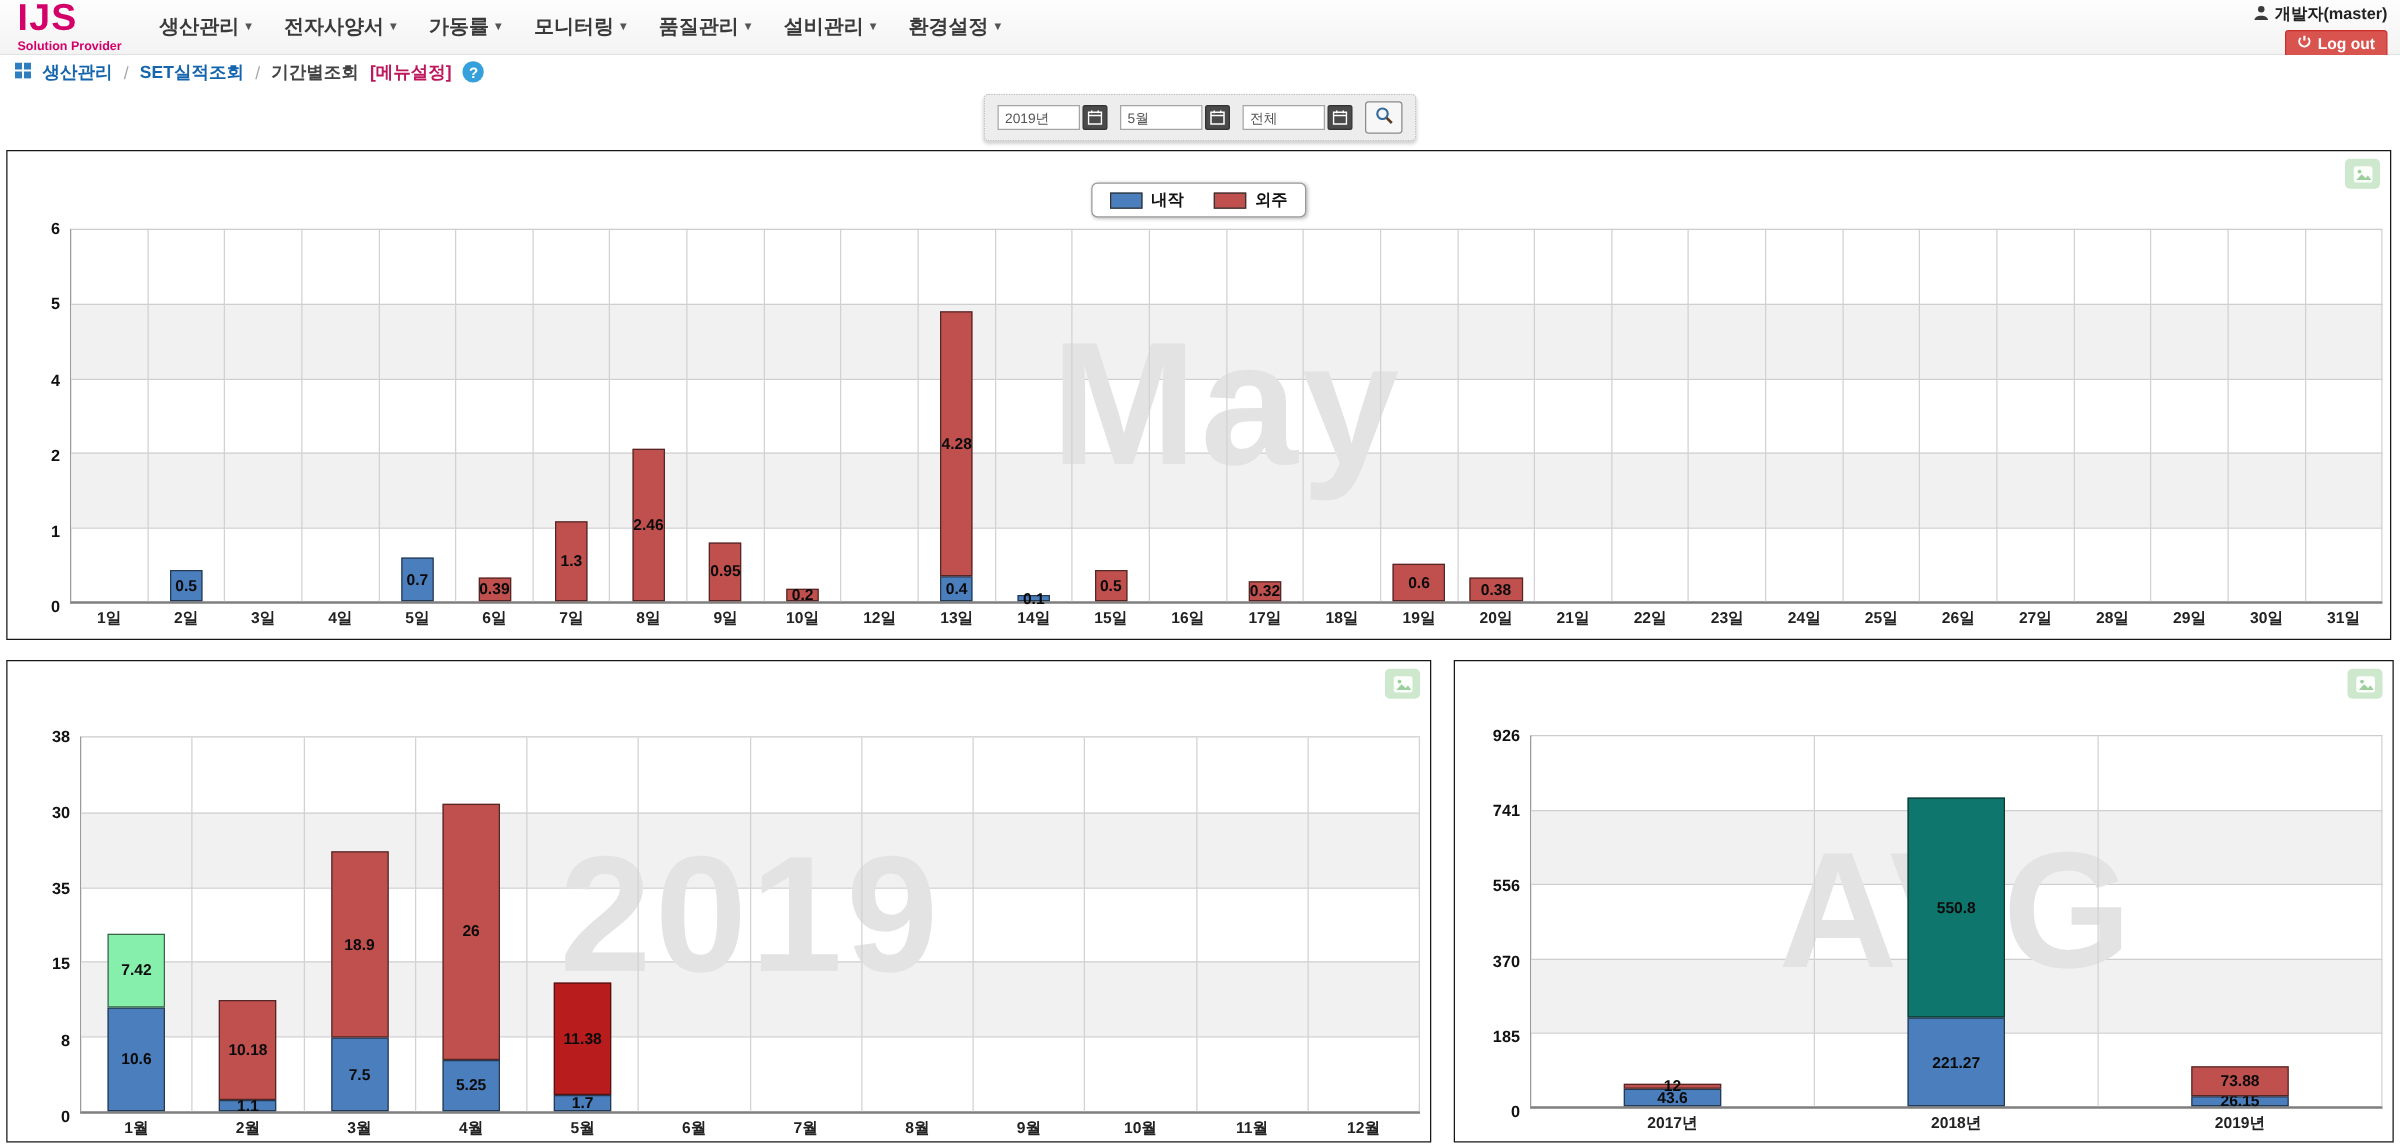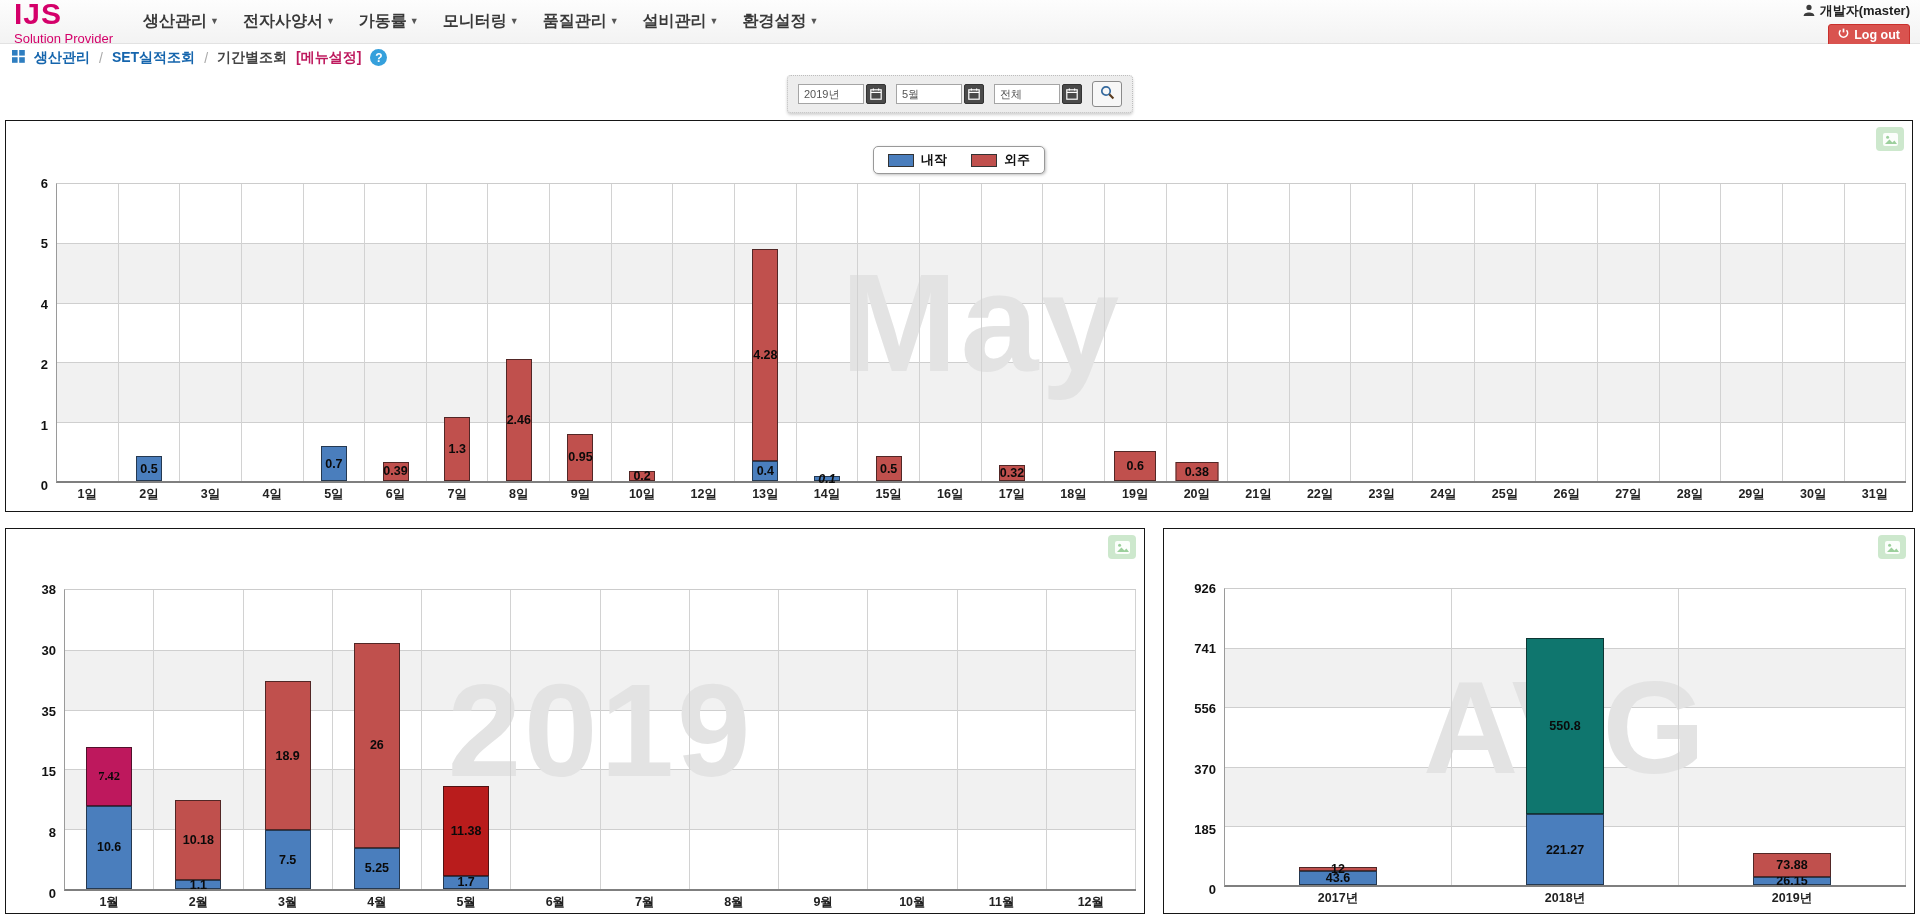--- a/index.html
+++ b/index.html
@@ -5,21 +5,21 @@
   * { box-sizing: border-box; margin: 0; padding: 0; }
   html,body { width:1920px; height:916px; overflow:hidden; background:#fff;
     font-family:"Liberation Sans","DejaVu Sans",sans-serif; }
 
   
   .topbar { position:absolute; left:0; top:0; width:1920px; height:44px;
     background:linear-gradient(#fdfdfd,#f3f3f3); border-bottom:1px solid #e2e2e2;
     display:flex; align-items:center; }
   .logo { margin-left:14px; cursor:pointer; line-height:1; }
   .logo-text { font-size:30px; font-weight:900; color:#d4006a; letter-spacing:1px; }
-  .logo-sub { font-size:13px; font-weight:normal; color:#d4006a; margin-top:3px; }
+  .logo-sub { font-size:10px; font-weight:bold; color:#d4006a; margin-top:3px; }
   .menu { display:flex; margin-left:30px; gap:24px; align-items:center; }
   .menu-item { font-size:16px; font-weight:bold; color:#3a3a3a; cursor:pointer; white-space:nowrap; }
   .menu-item .caret { font-size:9px; color:#555; margin-left:3px; vertical-align:2px; }
   .user-area { position:absolute; right:10px; top:2px; text-align:right; }
   .user-line { display:flex; justify-content:flex-start; align-items:center; gap:5px;
     font-size:13px; font-weight:bold; color:#222; }
   .logout-btn { margin-top:4px; display:inline-flex; align-items:center; gap:5px;
     background:#d9534f; border:1px solid #c9302c; color:#fff; font-size:12.5px; font-weight:bold;
     padding:3px 9px 4px; border-radius:3px; cursor:pointer; }
 
@@ -258,21 +258,21 @@
         <div class="col">
           <div class="seg" style="background: rgb(74, 126, 189); width: 26px; bottom: 0%; height: 6.66667%;">
             <span class="seg-label">0.4</span>
           </div>
           <div class="seg" style="background: rgb(192, 80, 77); width: 26px; bottom: 6.66667%; height: 71.3333%;">
             <span class="seg-label">4.28</span>
           </div>
           <span class="xlab">13일</span>
         </div>
         <div class="col">
-          <div class="seg" style="background: rgb(74, 126, 189); width: 26px; bottom: 0%; height: 1.66667%; font-style: italic;">
+          <div class="seg" style="background: rgb(74, 126, 189); width: 26px; bottom: 0%; height: 1.66667%;">
             <span class="seg-label">0.1</span>
           </div>
           <span class="xlab">14일</span>
         </div>
         <div class="col">
           <div class="seg" style="background: rgb(192, 80, 77); width: 26px; bottom: 0%; height: 8.33333%;">
             <span class="seg-label">0.5</span>
           </div>
           <span class="xlab">15일</span>
         </div>
@@ -368,21 +368,21 @@
       <div class="hgrid" style="top: 20%;"></div>
       <div class="hgrid" style="top: 40%;"></div>
       <div class="hgrid" style="top: 60%;"></div>
       <div class="hgrid" style="top: 80%;"></div>
       <div class="wm" style="font-size: 132px;">2019</div>
       <div class="cols">
         <div class="col">
           <div class="seg" style="background: rgb(74, 126, 189); width: 46px; bottom: 0%; height: 27.8947%;">
             <span class="seg-label">10.6</span>
           </div>
-          <div class="seg" style="background: #be185d; width: 46px; bottom: 27.8947%; height: 19.5263%; font-family: Liberation Serif, serif;">
+          <div class="seg" style="background: #86efac; width: 46px; bottom: 27.8947%; height: 19.5263%;">
             <span class="seg-label">7.42</span>
           </div>
           <span class="xlab">1월</span>
         </div>
         <div class="col">
           <div class="seg" style="background: rgb(74, 126, 189); width: 46px; bottom: 0%; height: 2.89474%;">
             <span class="seg-label">1.1</span>
           </div>
           <div class="seg" style="background: rgb(192, 80, 77); width: 46px; bottom: 2.89474%; height: 26.7895%;">
             <span class="seg-label">10.18</span>

